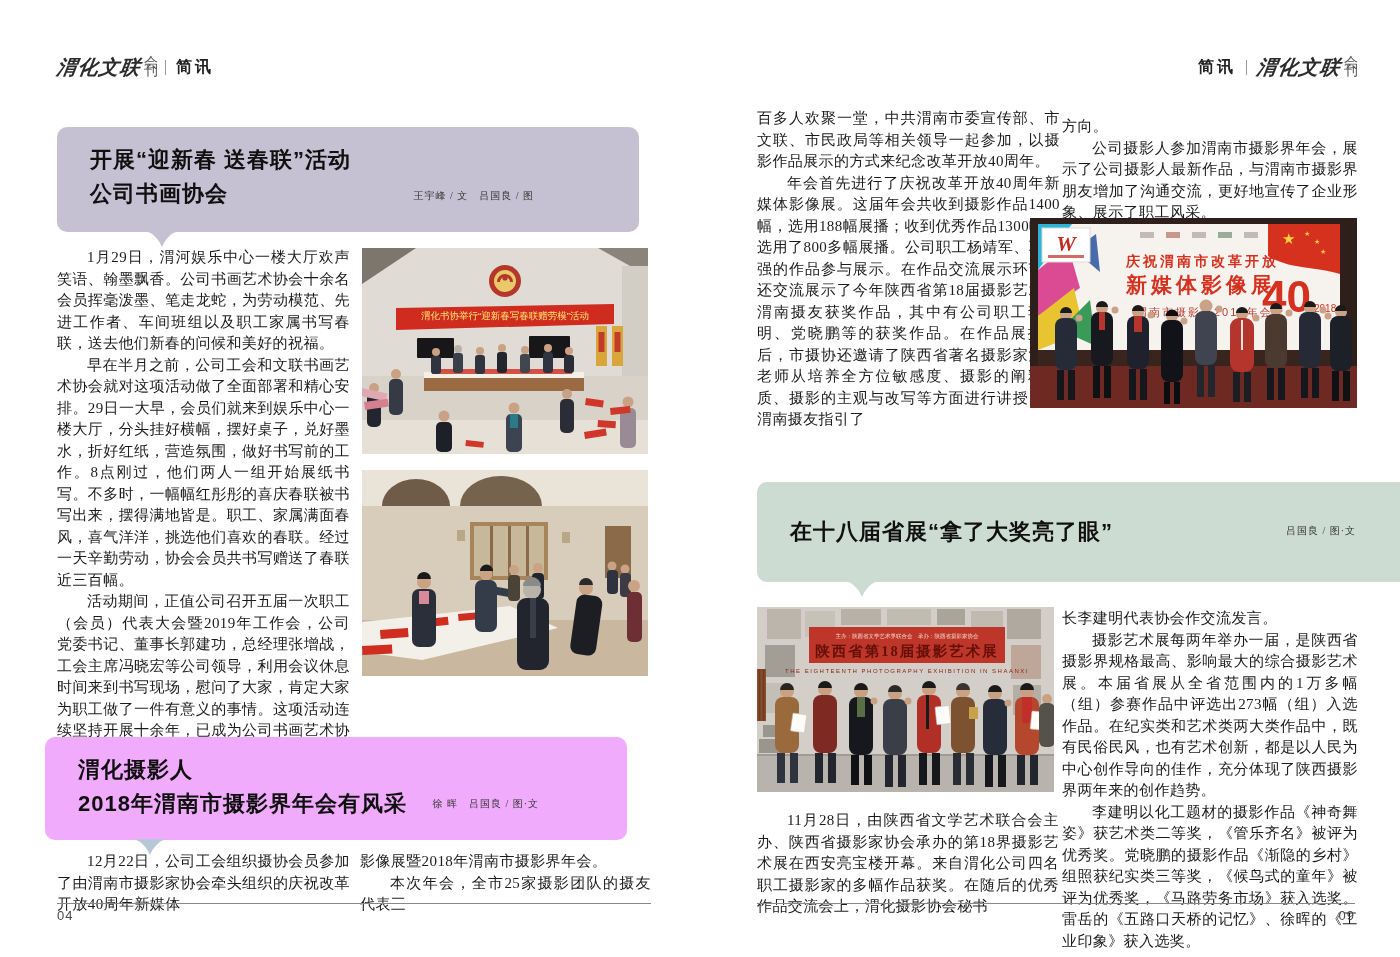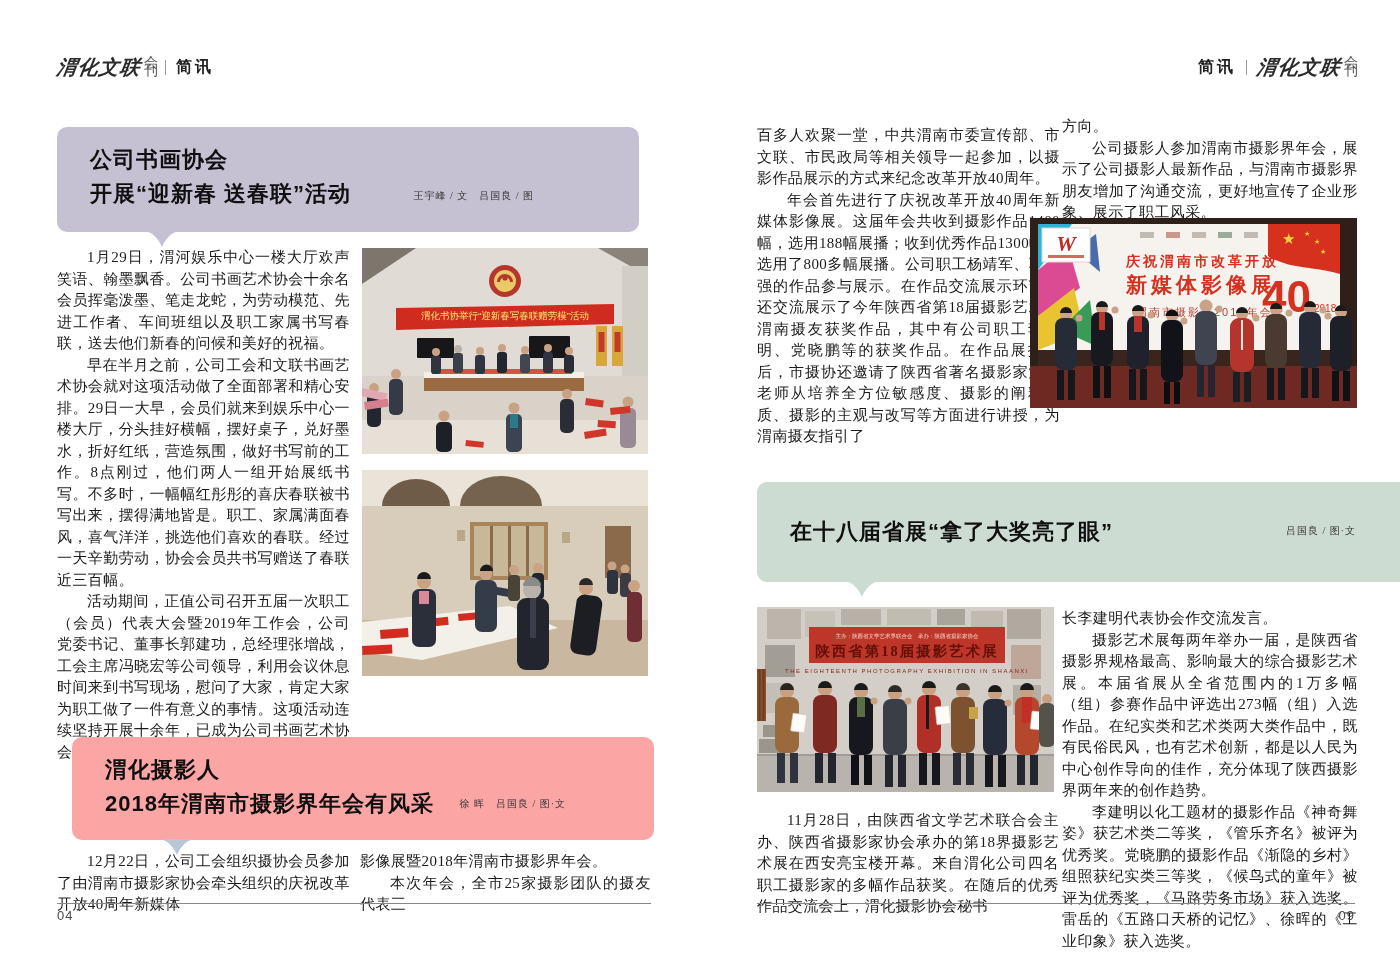--- a/index.html
+++ b/index.html
@@ -16,21 +16,21 @@
     font-family:"DejaVu Serif","Liberation Serif",serif; font-style:italic; font-weight:bold;
     font-size:20px; letter-spacing:1px; transform:skewX(-8deg); color:#2b2b2b; white-space:nowrap;
   }
   .logo-sub { display:inline-block; width:11px; font-size:14px; line-height:8px; color:#555; margin-left:3px; word-break:break-all; }
   .hdr-divider { width:1px; height:15px; background:#9a9a9a; margin:0 10px; }
   .hdr-section { font-family:"Liberation Sans","DejaVu Sans",sans-serif; font-weight:bold; font-size:16px; letter-spacing:3px; color:#222; }
 
   
   .title-box { position:absolute; border-radius:10px; }
   .tb1 { left:57px;  top:127px; width:582px; height:105px; background:#c6c0d3; }
-  .tb2 { left:72px;  top:737px; width:582px; height:103px; background:#fca5a5; }
+  .tb2 { left:45px;  top:737px; width:582px; height:103px; background:#f0abfc; }
   .tb3 { left:757px; top:482px; width:714px; height:100px; background:#cddcd3; }
   .tb-title {
     position:absolute; left:33px; top:16px;
     font-family:"Liberation Sans","DejaVu Sans",sans-serif; font-weight:bold;
     font-size:22px; line-height:34px; color:#101010; letter-spacing:1px; white-space:nowrap;
   }
   .tb3 .tb-title { top:33px; }
   .tb-byline { position:absolute; font-size:10px; color:#333; letter-spacing:1px; white-space:nowrap; }
   .tb1 .tb-byline { right:105px; bottom:29px; }
   .tb2 .tb-byline { right:88px;  bottom:29px; }
@@ -41,21 +41,21 @@
   .col {
     position:absolute; text-align:justify; font-size:15px; line-height:21.5px;
     letter-spacing:0.4px; color:#1b1b1b;
   }
   .col p { margin:0; }
   .ind { text-indent:2em; }
 
   .a1-col  { left:57px;   top:247px; width:293px; }
   .a2-c1   { left:57px;   top:851px; width:293px; }
   .a2-c2   { left:360px;  top:851px; width:291px; }
-  .a2-c3   { left:757px;  top:125px; width:303px; }
+  .a2-c3   { left:757px;  top:108px; width:303px; }
   .a2-c4   { left:1062px; top:116px; width:296px; }
   .a3-c1   { left:757px;  top:810px; width:302px; }
   .a3-c2   { left:1062px; top:608px; width:296px; }
 
   
   .photo { position:absolute; display:block; }
   .ph1 { left:362px;  top:248px; width:286px; height:206px; }
   .ph2 { left:362px;  top:470px; width:286px; height:206px; }
   .ph3 { left:1030px; top:218px; width:327px; height:190px; }
   .ph4 { left:757px;  top:607px; width:297px; height:185px; }
@@ -89,22 +89,22 @@
     <span class="hdr-section">简讯</span>
     <span class="hdr-divider"></span>
     <span class="logo-wrap">
       <span class="logo-script">渭化文联</span>
       <span class="logo-sub">会刊</span>
     </span>
   </div>
 
   <div class="title-box tb1">
     <div class="tb-title">
+      <div>开展“迎新春 送春联”活动</div>
       <div>公司书画协会</div>
-      <div>开展“迎新春 送春联”活动</div>
     </div>
     <div class="tb-byline">王宇峰 / 文　吕国良 / 图</div>
     <svg class="tail" viewBox="0 0 34 16">
         <path d="M0,0 C9,2 14,9 17,16 C20,9 25,2 34,0 Z" fill="#c6c0d3"></path>
       </svg>
   </div>
 
   <div class="col a1-col">
     <p class="ind">1月29日，渭河娱乐中心一楼大厅欢声笑语、翰墨飘香。公司书画艺术协会十余名会员挥毫泼墨、笔走龙蛇，为劳动模范、先进工作者、车间班组以及职工家属书写春联，送去他们新春的问候和美好的祝福。</p>
     <p class="ind">早在半月之前，公司工会和文联书画艺术协会就对这项活动做了全面部署和精心安排。29日一大早，会员们就来到娱乐中心一楼大厅，分头挂好横幅，摆好桌子，兑好墨水，折好红纸，营造氛围，做好书写前的工作。8点刚过，他们两人一组开始展纸书写。不多时，一幅幅红彤彤的喜庆春联被书写出来，摆得满地皆是。职工、家属满面春风，喜气洋洋，挑选他们喜欢的春联。经过一天辛勤劳动，协会会员共书写赠送了春联近三百幅。</p>

